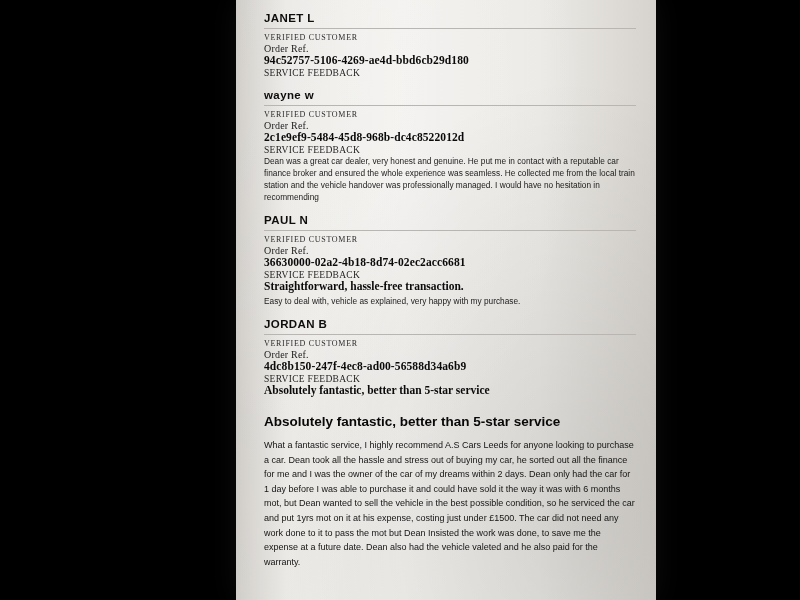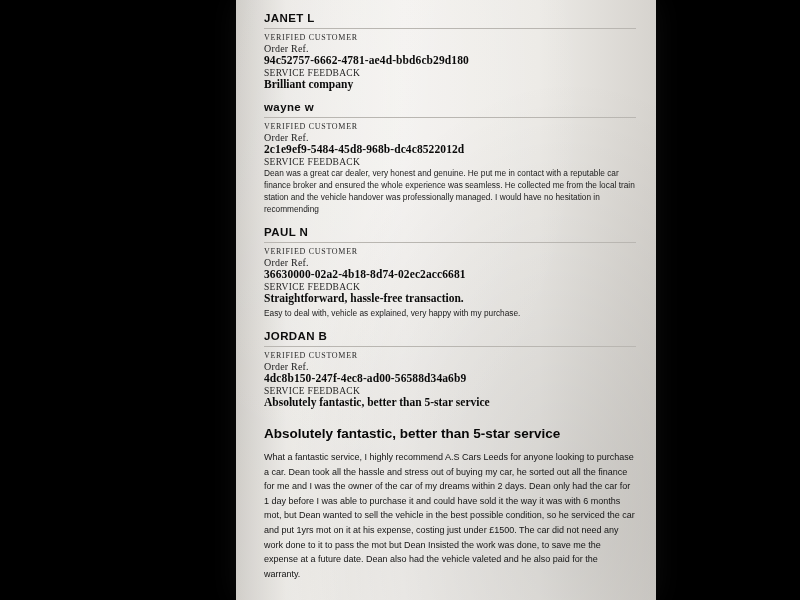--- a/index.html
+++ b/index.html
@@ -128,23 +128,22 @@
 
 <div class="screen">
   <div class="page">
     <div class="content">
 
       <div class="review">
         <div class="reviewer">JANET L</div>
         <hr class="rule">
         <div class="verified">VERIFIED CUSTOMER</div>
         <div class="field-label">Order Ref.</div>
-        <div class="order-ref">94c52757-6662-4781-ae4d-bbd6cb29d180</div>
+        <div class="order-ref">94c52757-5106-4269-ae4d-bbd6cb29d180</div>
         <div class="fb-label">SERVICE FEEDBACK</div>
-        <div class="fb-title">Brilliant company</div>
       </div>
 
       <div class="review">
         <div class="reviewer">wayne w</div>
         <hr class="rule">
         <div class="verified">VERIFIED CUSTOMER</div>
         <div class="field-label">Order Ref.</div>
         <div class="order-ref">2c1e9ef9-5484-45d8-968b-dc4c8522012d</div>
         <div class="fb-label">SERVICE FEEDBACK</div>
         <p class="body-text">Dean was a great car dealer, very honest and genuine. He put me in contact with a reputable car finance broker and ensured the whole experience was seamless. He collected me from the local train station and the vehicle handover was professionally managed. I would have no hesitation in recommending</p>

